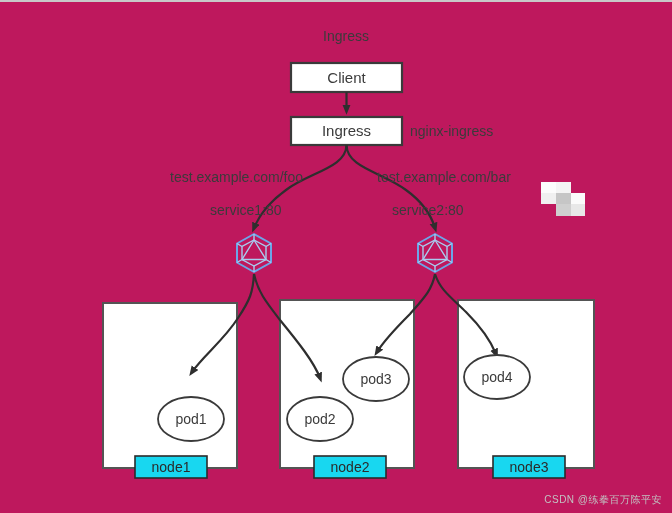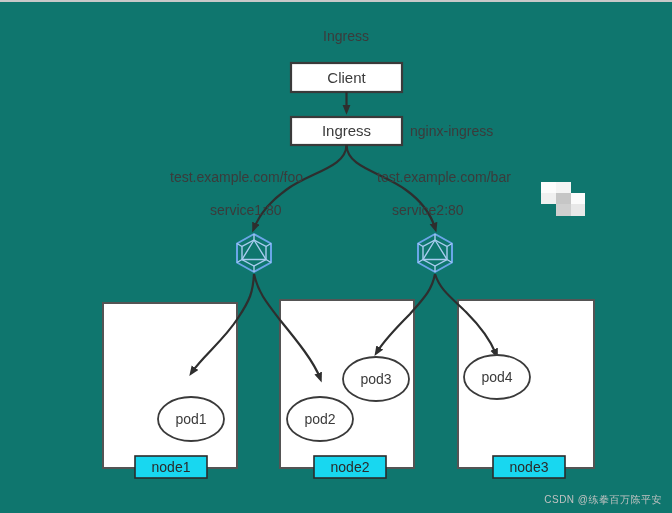--- a/index.html
+++ b/index.html
@@ -4,21 +4,21 @@
 <style>
   html, body {
     margin: 0;
     padding: 0;
     background: #ffffff;
   }
   #page {
     position: relative;
     width: 672px;
     height: 513px;
-    background: #0f766e;
+    background: #be185d;
     font-family: "Liberation Sans", sans-serif;
     overflow: hidden;
   }
   #top-rule {
     position: absolute;
     left: 0; top: 0;
     width: 672px; height: 2px;
     background: #c8c8c8;
   }
   svg.diagram {

